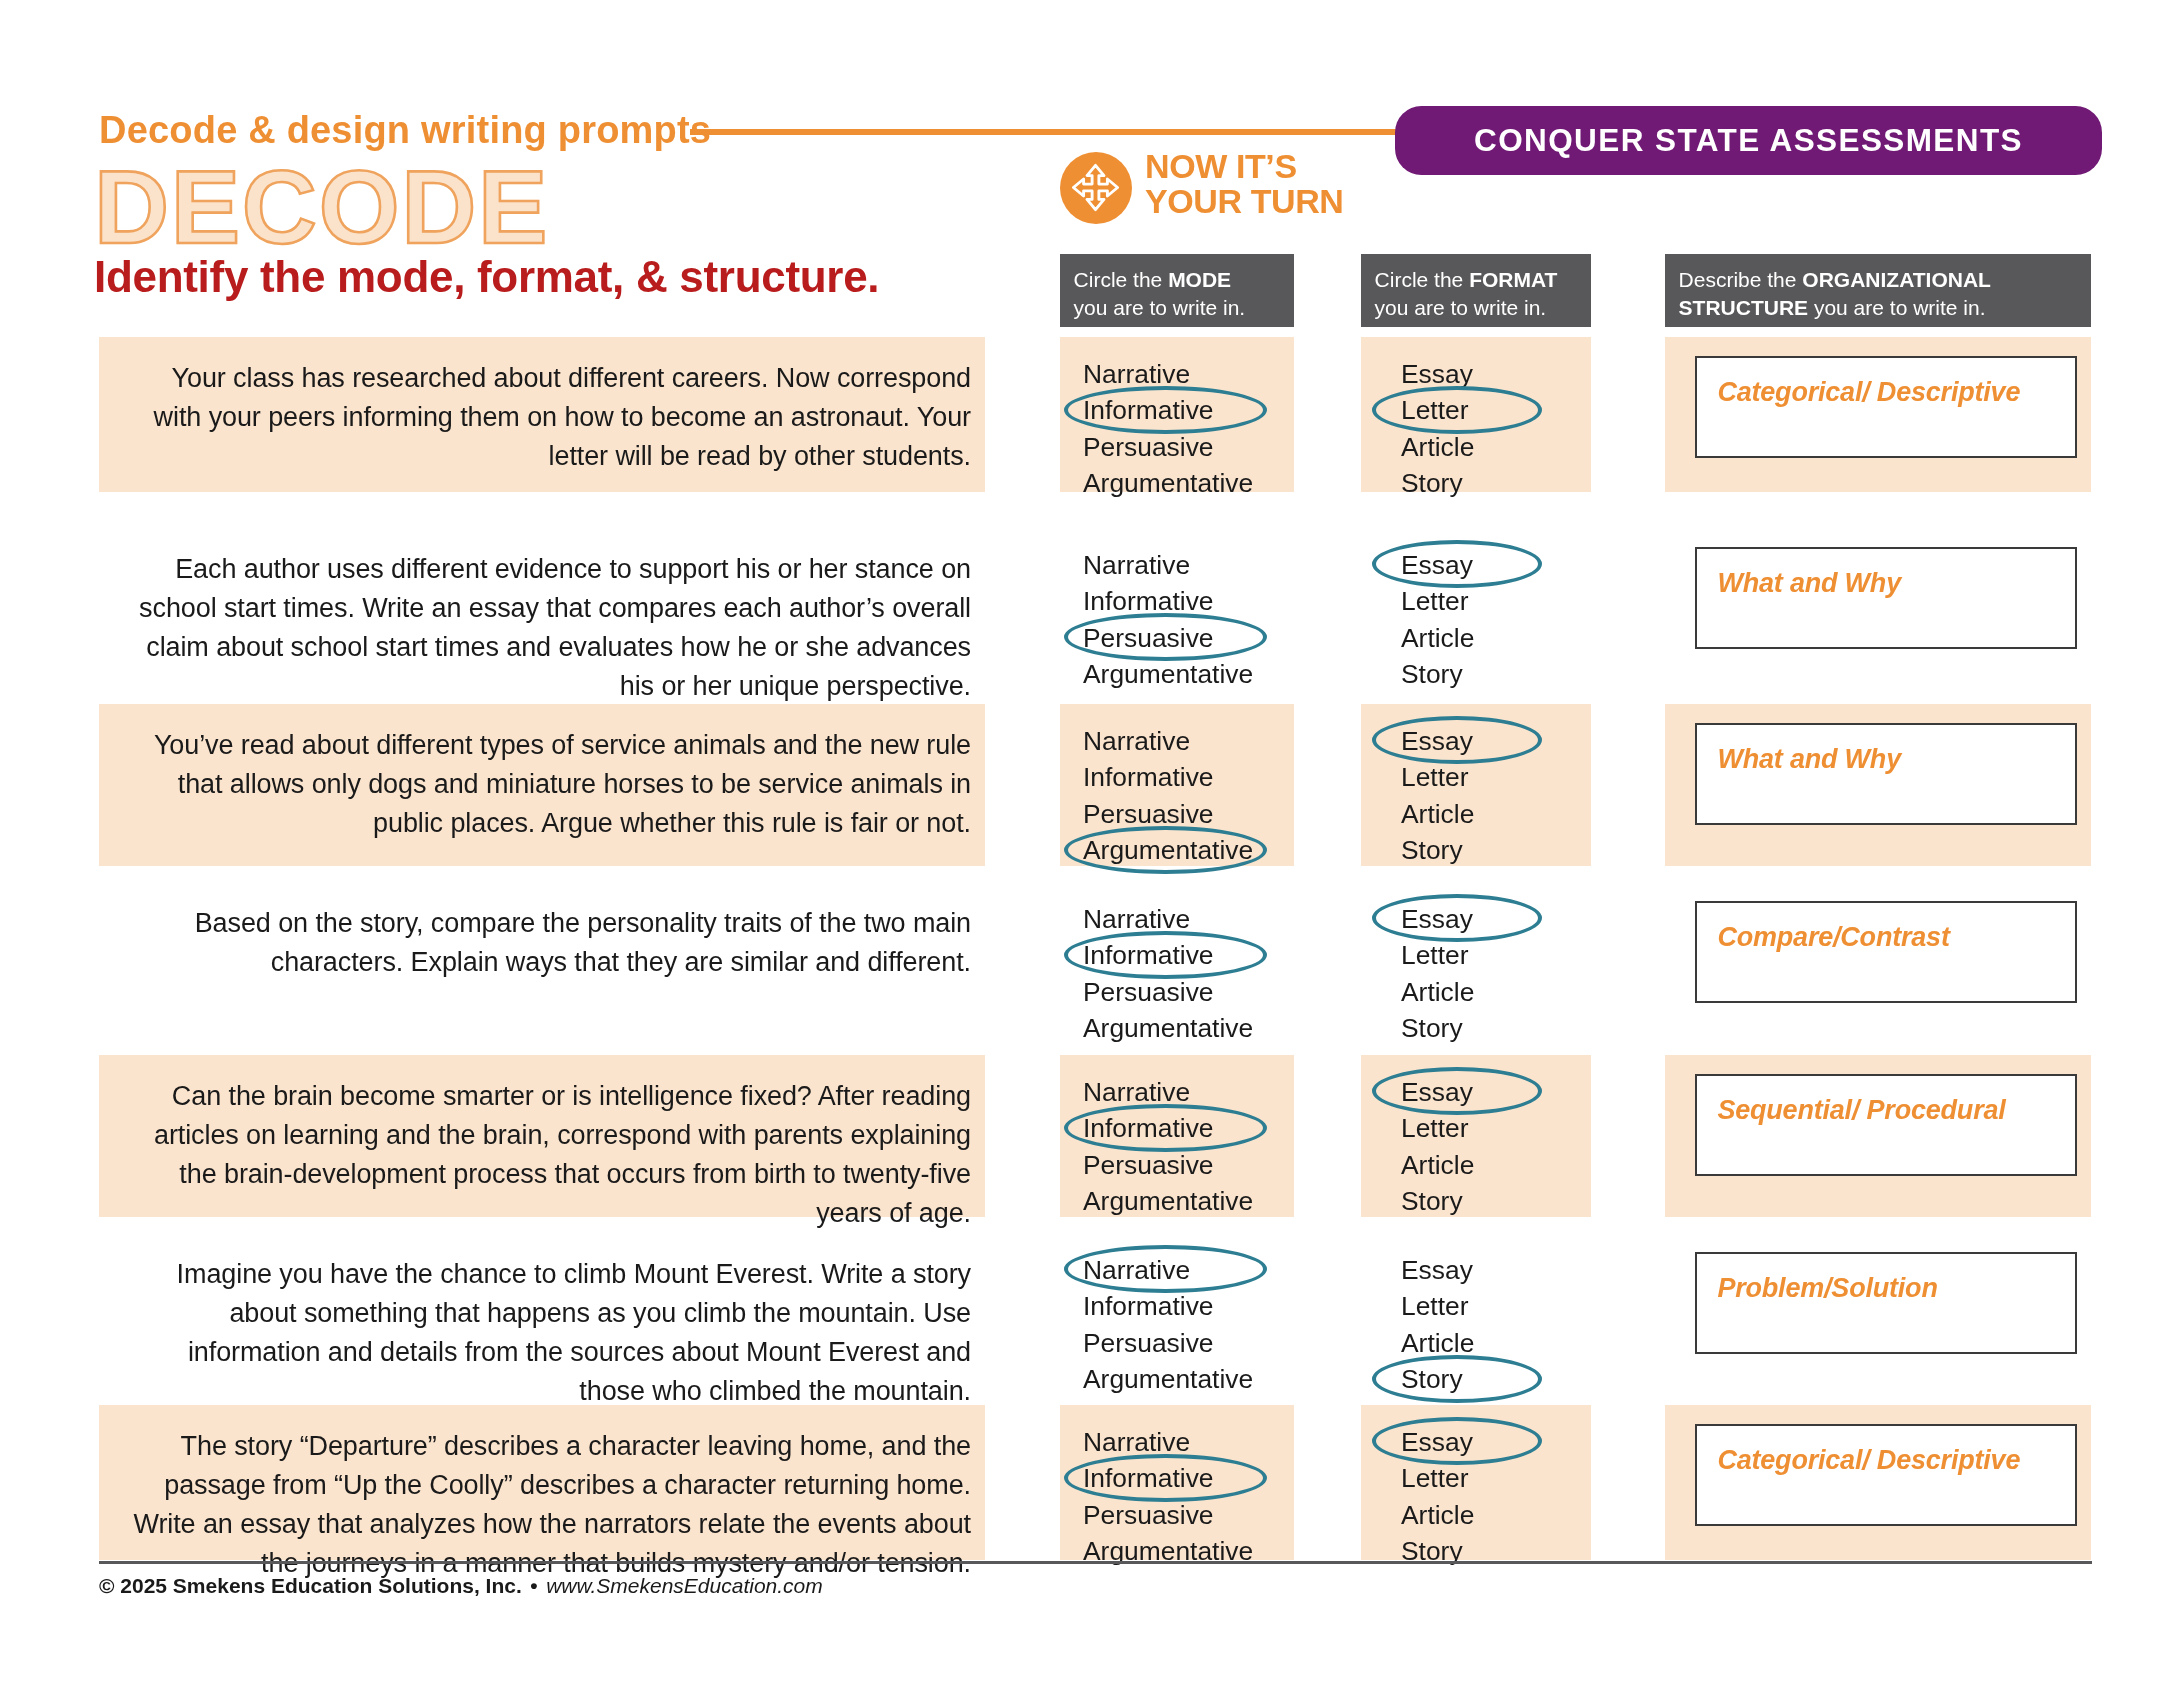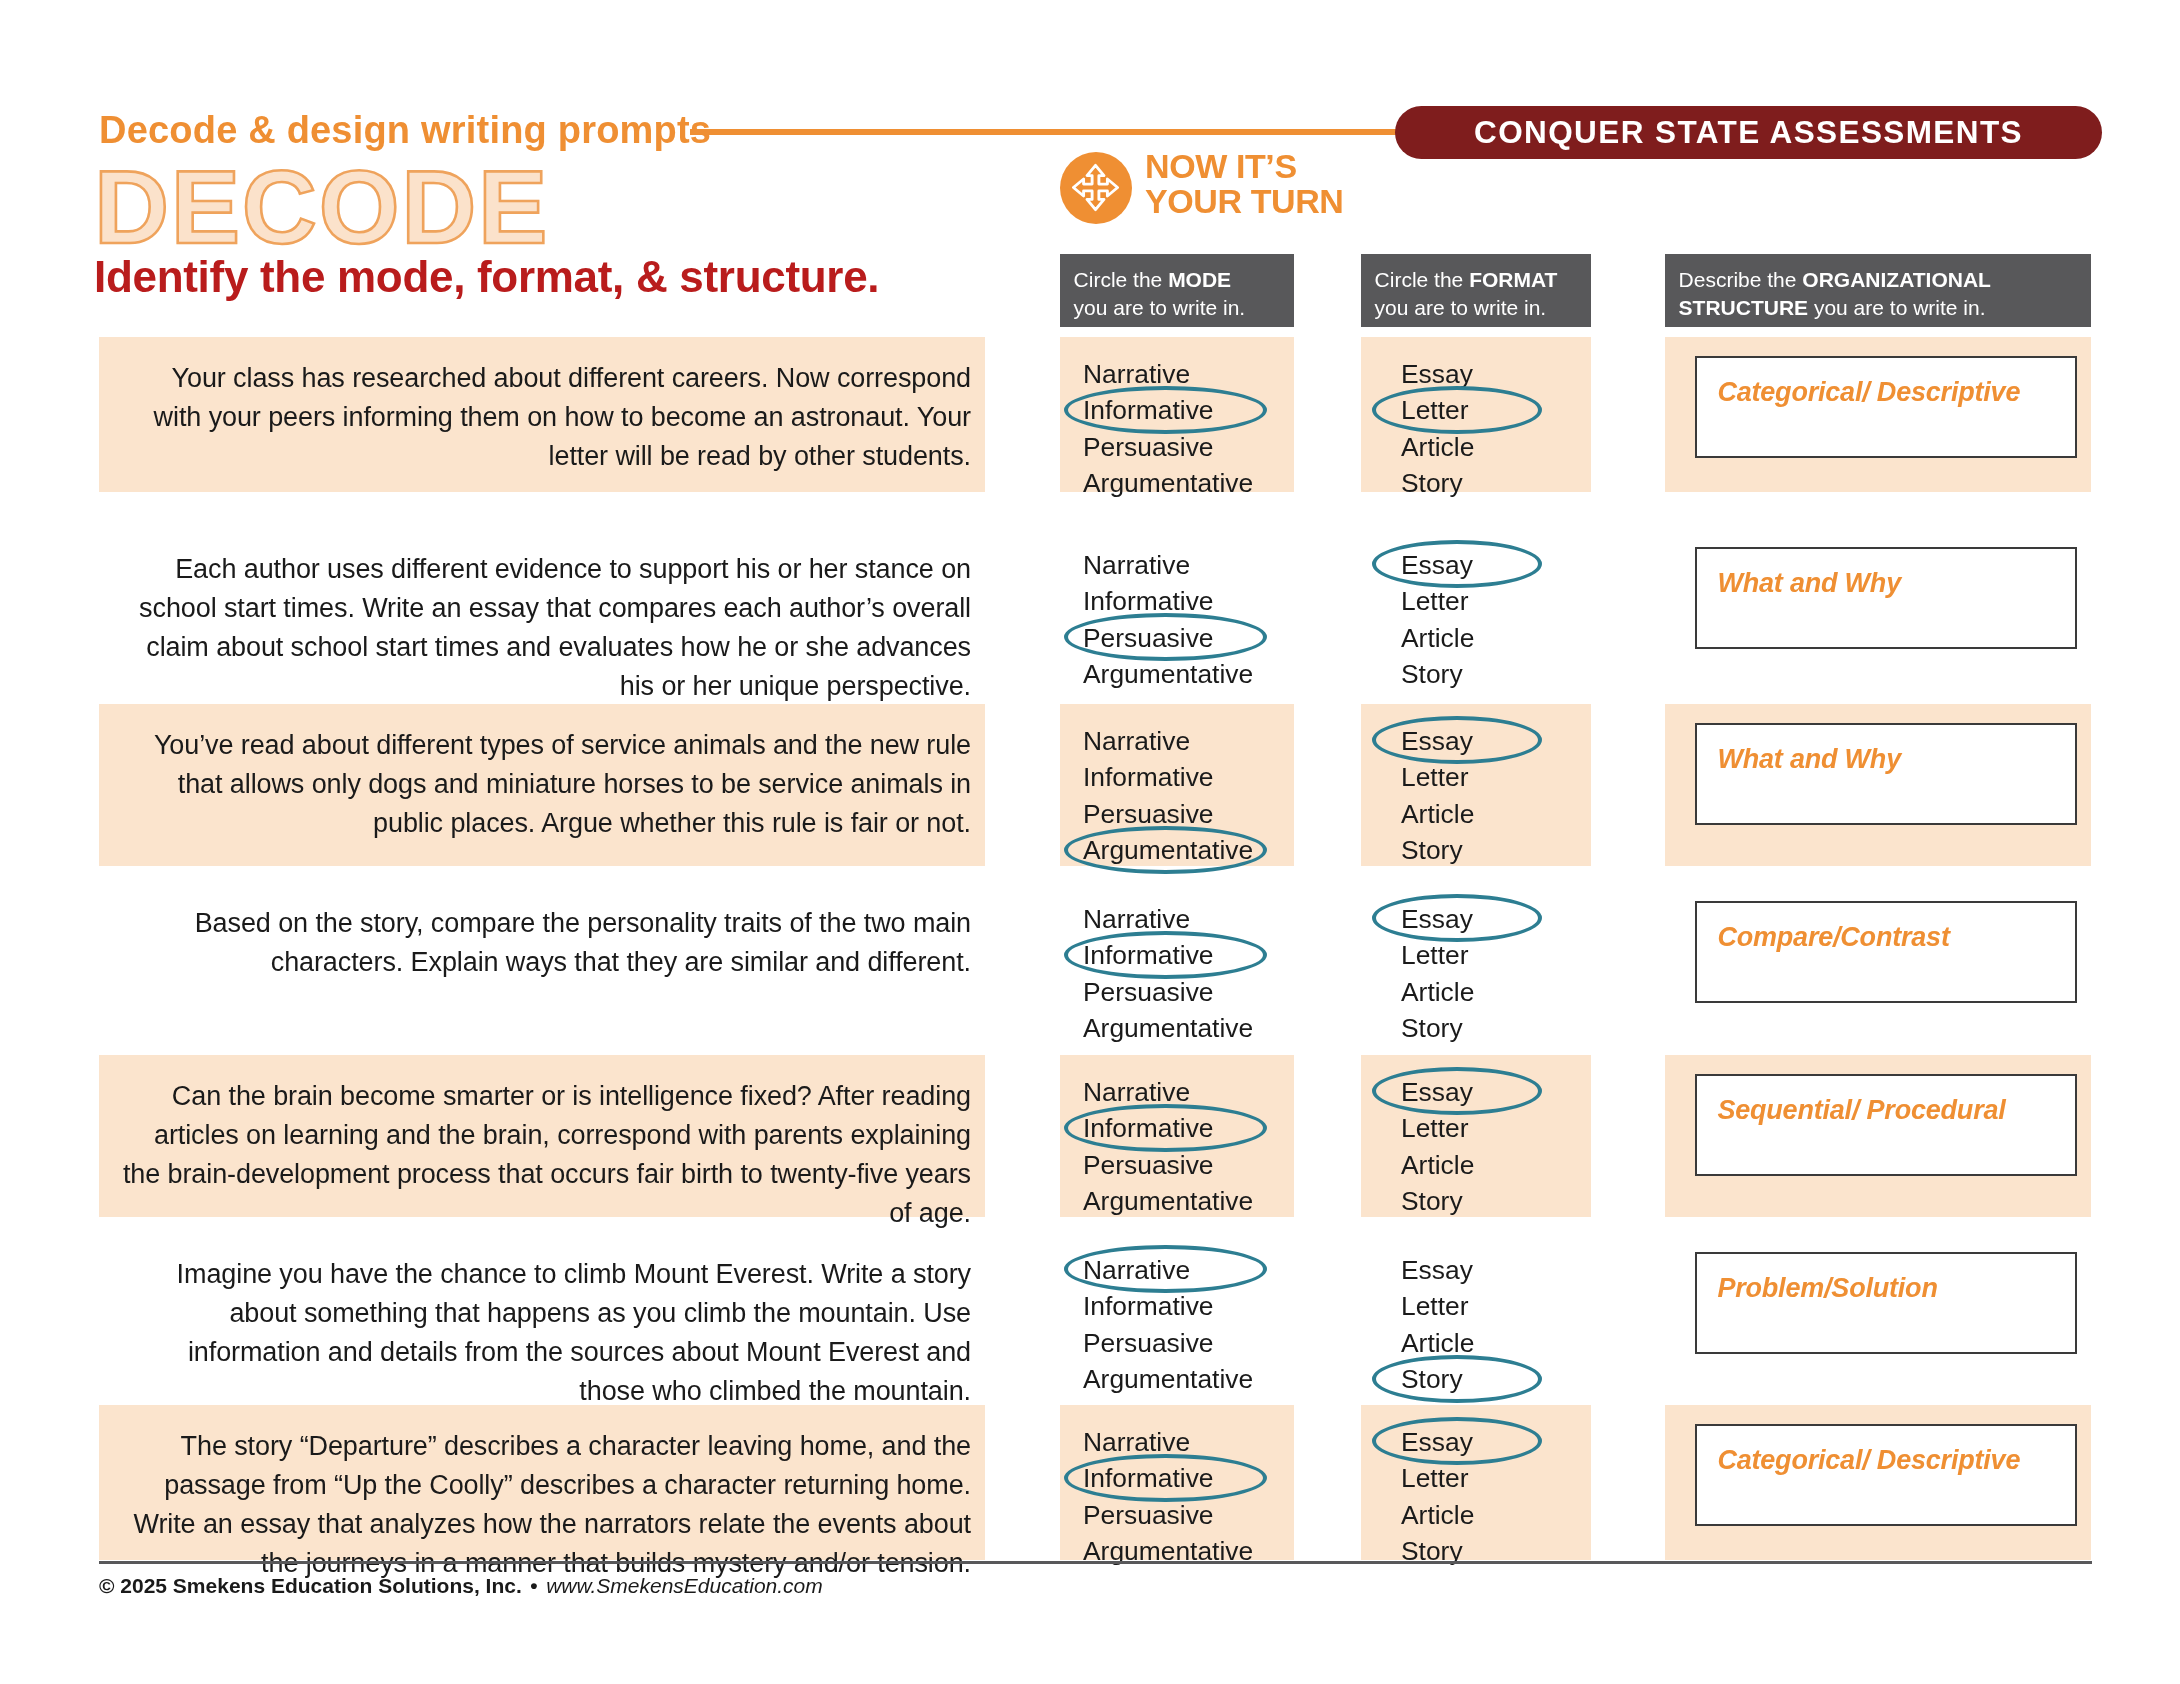--- a/index.html
+++ b/index.html
@@ -45,22 +45,22 @@
     background:#EF8F33;
   }
   #nit-circle svg{position:absolute;left:10.2px;top:10.2px;}
   #nit-text{
     position:absolute;left:85px;top:0px;
     font-size:34px;font-weight:bold;color:#EF8F33;
     line-height:1.02;letter-spacing:-0.4px;white-space:nowrap;
   }
 
   #conquer-banner{
-    position:absolute;left:1395px;top:106px;width:707px;height:53px;
-    background:#7f1d1d;border-radius:26.4px;
+    position:absolute;left:1395px;top:106px;width:707px;height:69px;
+    background:#701a75;border-radius:26.4px;
     display:flex;align-items:center;justify-content:center;
   }
   #conquer-banner span{
     color:#ffffff;font-size:31.5px;font-weight:bold;letter-spacing:1.4px;
     white-space:nowrap;
   }
 
   
   .col-head{
     position:absolute;background:#58585A;color:#ffffff;
@@ -255,21 +255,21 @@
       </div>
       <div class="struct-box">
         <div class="struct-label">Compare/Contrast</div>
       </div>
     </div>
     <div class="row shaded" style="top: 1055px; height: 162px;">
       <div class="shade-prompt"></div>
       <div class="shade-mode"></div>
       <div class="shade-format"></div>
       <div class="shade-struct"></div>
-      <div class="prompt-text">Can the brain become smarter or is intelligence fixed? After reading articles on learning and the brain, correspond with parents explaining the brain-development process that occurs fair birth to twenty-five years of age.</div>
+      <div class="prompt-text">Can the brain become smarter or is intelligence fixed? After reading articles on learning and the brain, correspond with parents explaining the brain-development process that occurs from birth to twenty-five years of age.</div>
       <div class="opt-list opt-mode">
         <div class="opt">Narrative</div>
         <div class="opt">Informative<span class="ellipse mode"></span></div>
         <div class="opt">Persuasive</div>
         <div class="opt">Argumentative</div>
       </div>
       <div class="opt-list opt-format">
         <div class="opt">Essay<span class="ellipse format"></span></div>
         <div class="opt">Letter</div>
         <div class="opt">Article</div>

